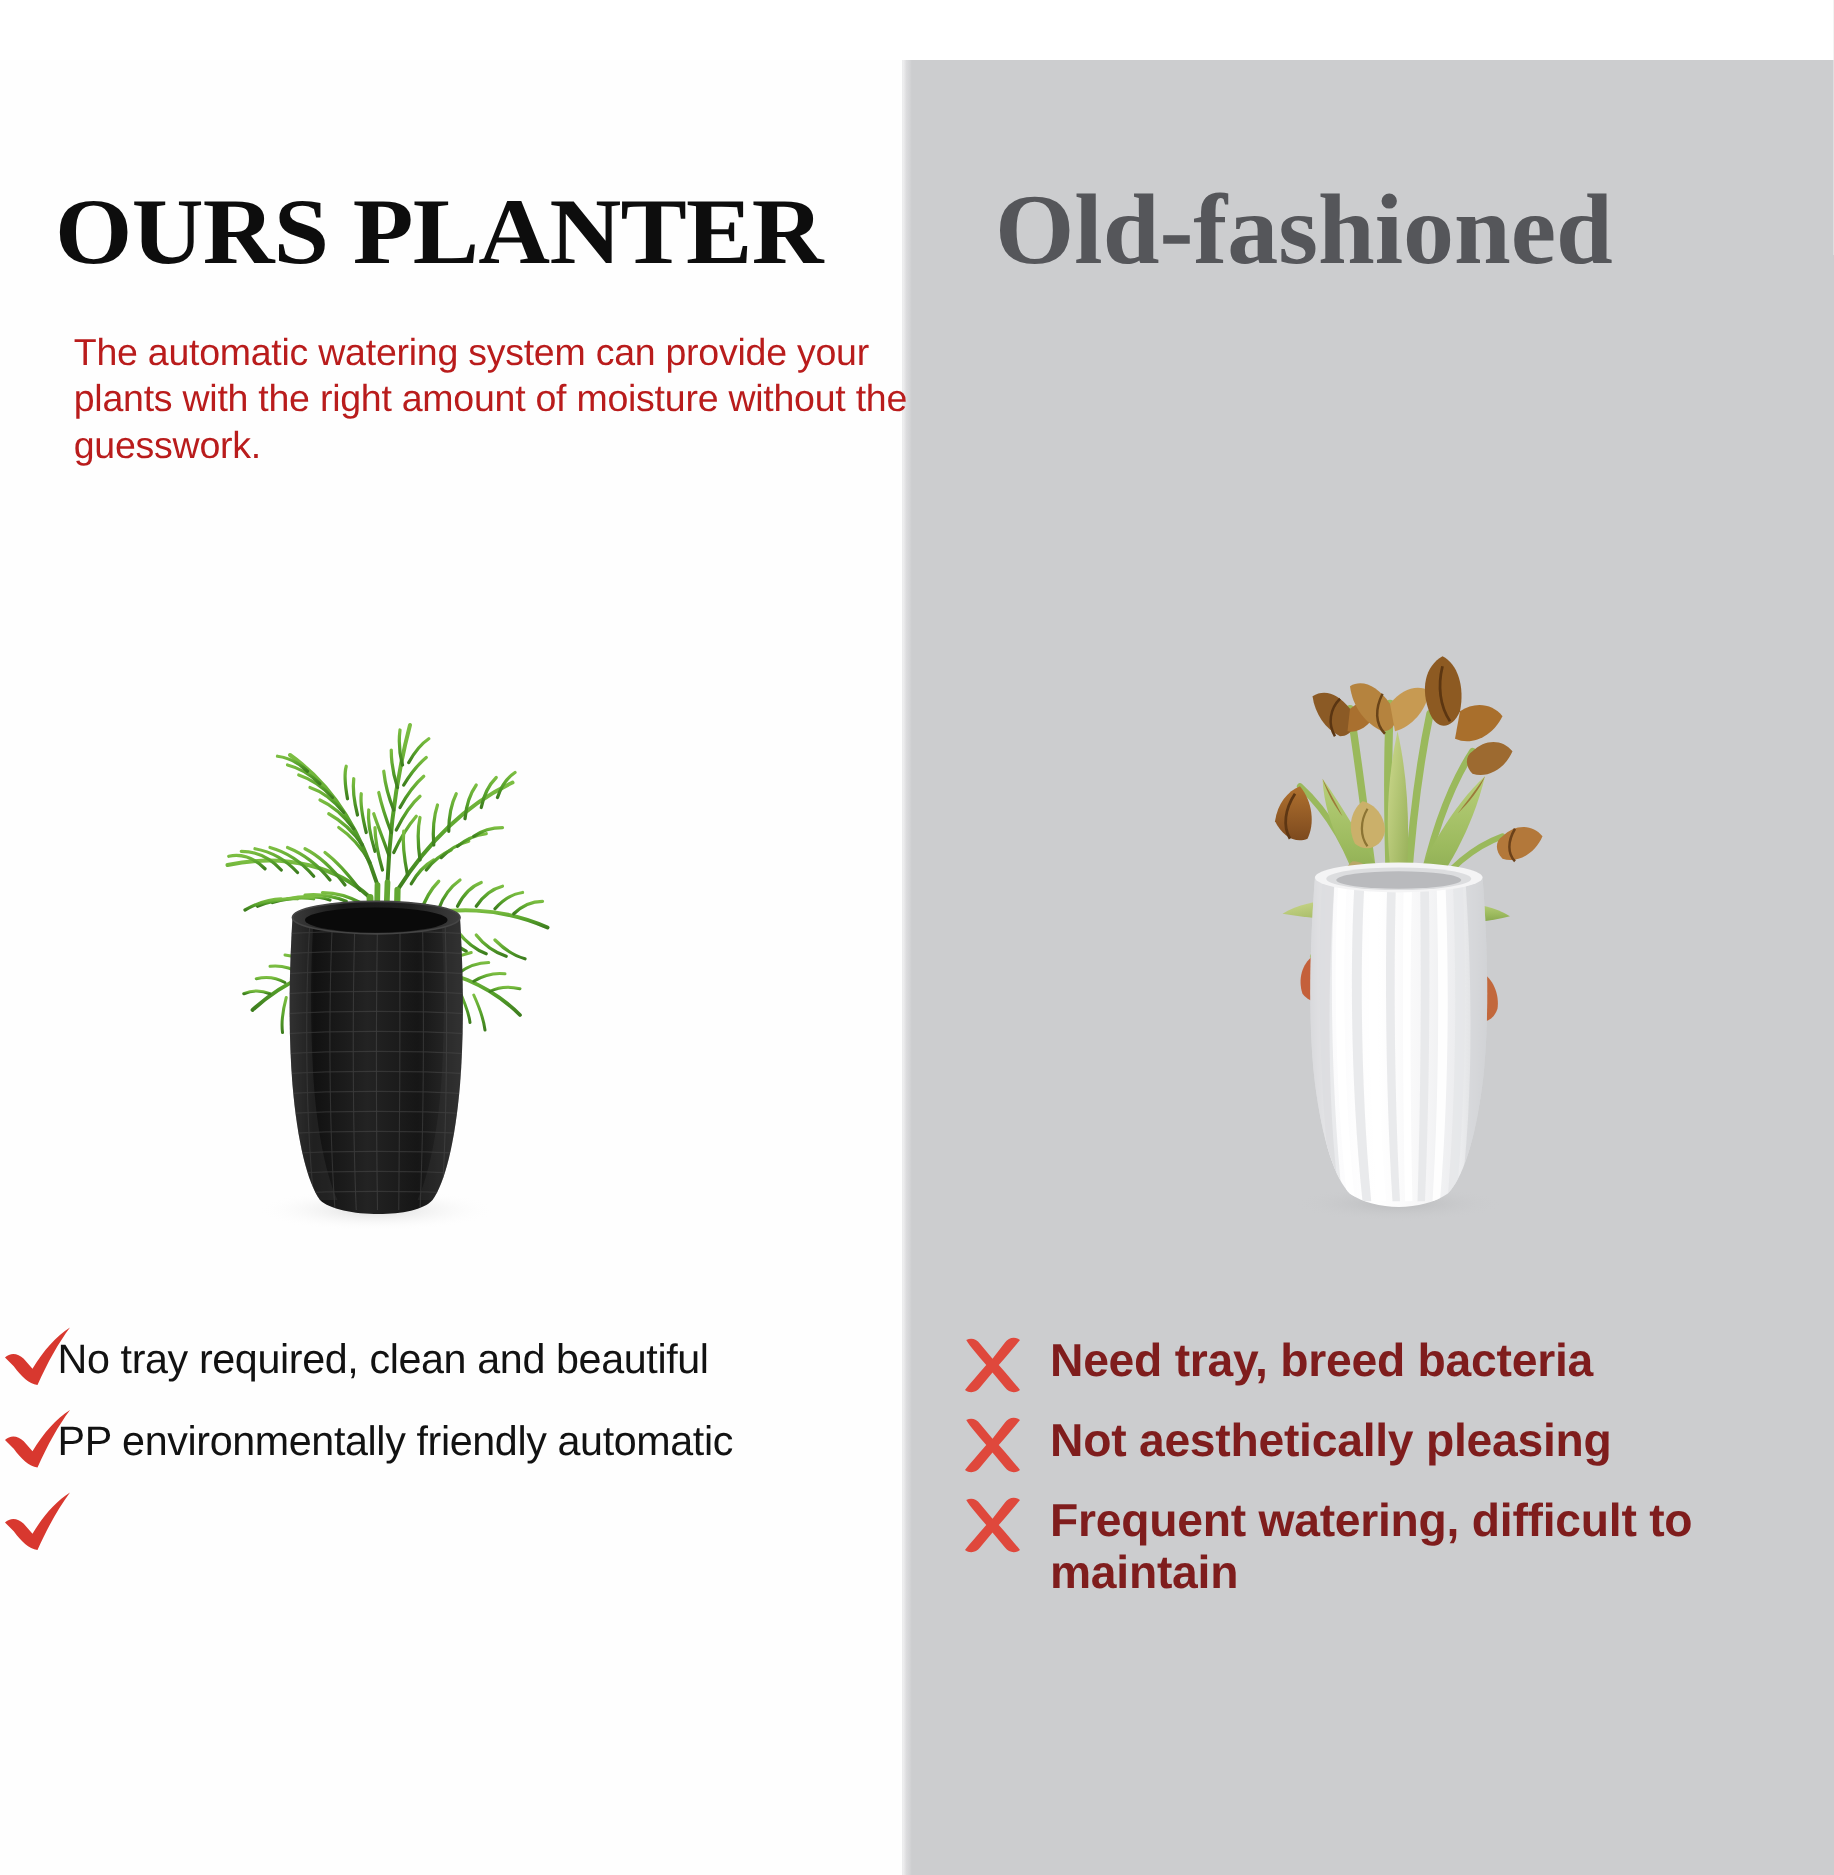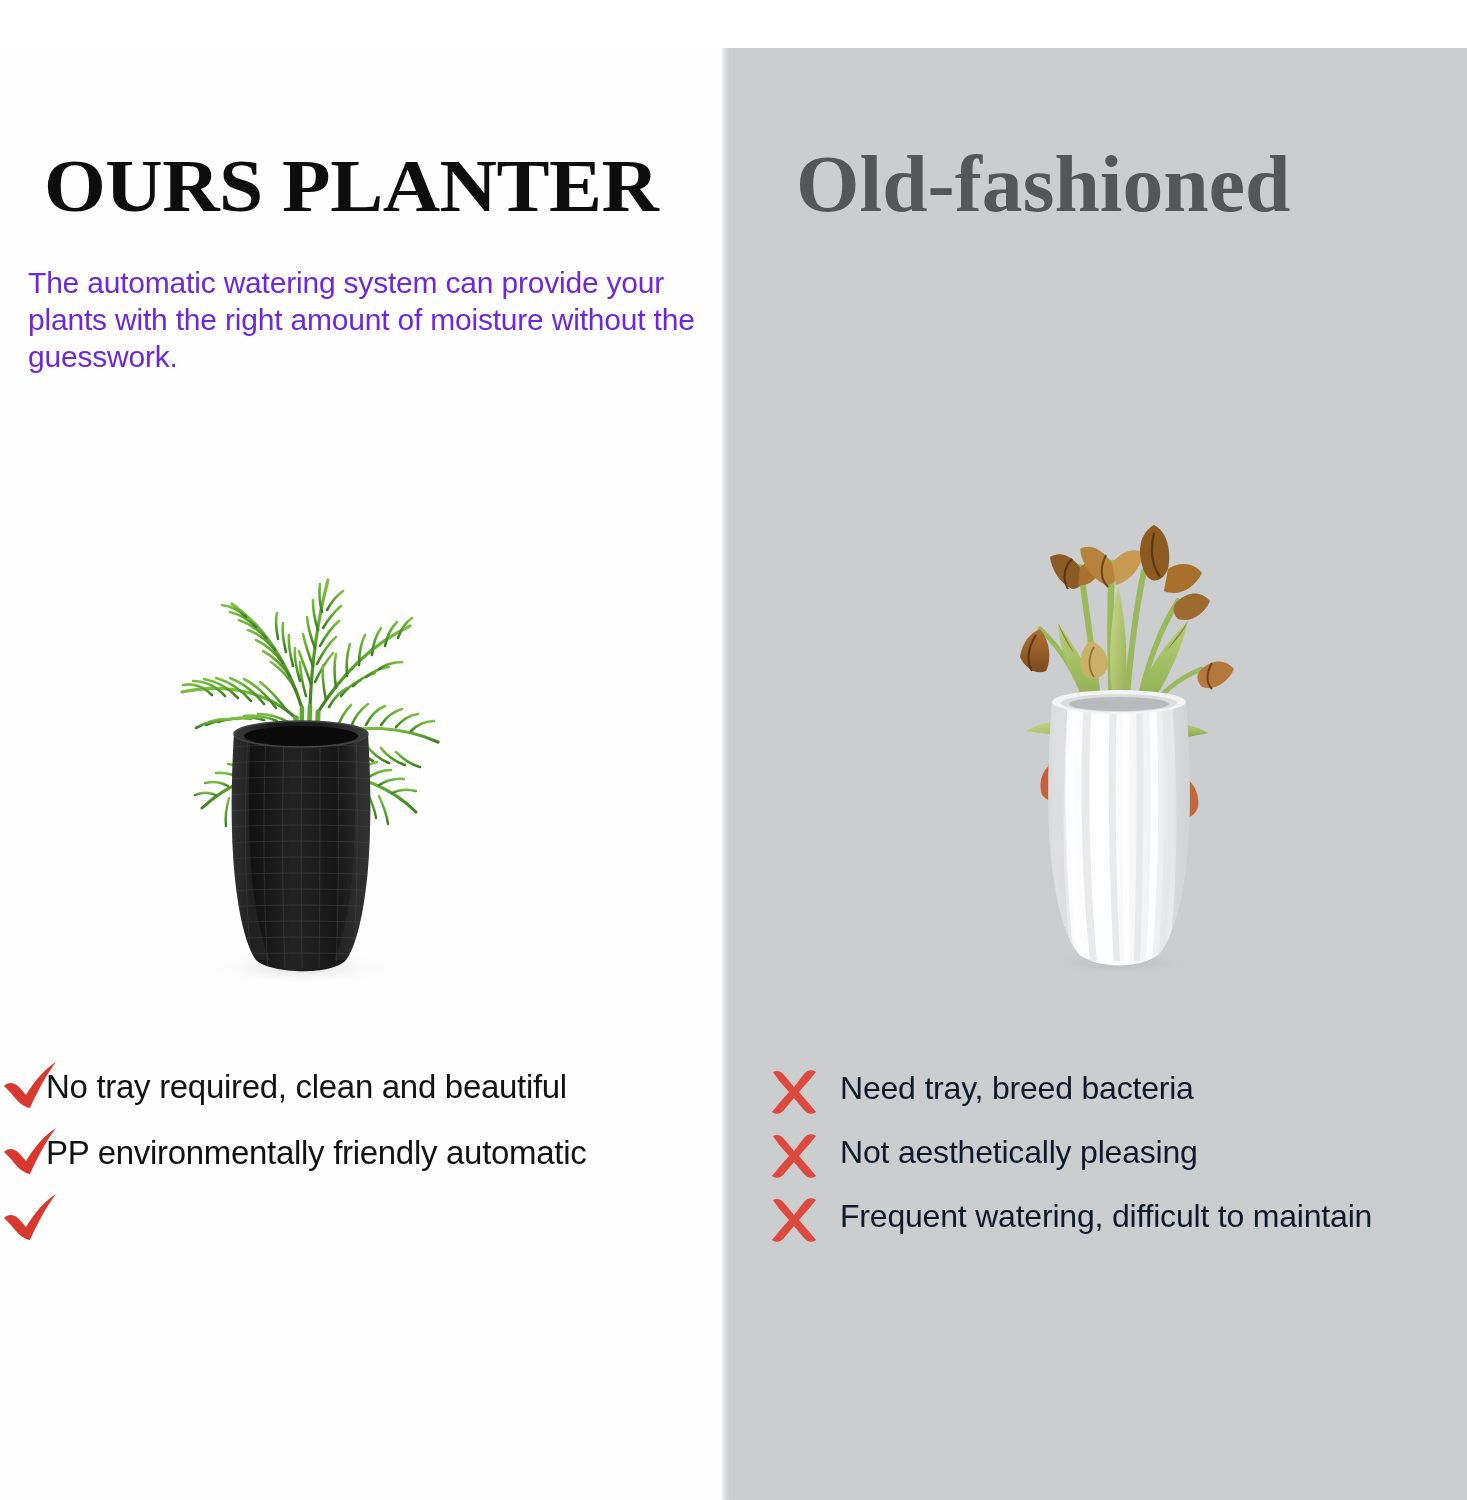--- a/index.html
+++ b/index.html
@@ -45,22 +45,22 @@
     font-size:80px;
     line-height:1;
     color:#55565a;
     white-space:nowrap;
     transform:scaleX(1.02);
     transform-origin:left top;
   }
 
   
   .lede{
-    position:absolute;left:28px;top:216px;width:676px;
-    font-size:30px;line-height:37px;color:#6d28d9;
+    position:absolute;left:59px;top:216px;width:676px;
+    font-size:30px;line-height:37px;color:#b91c1c;
     letter-spacing:-0.2px;
   }
 
   
   .list-left{position:absolute;left:0px;top:1018px;width:640px;}
   .row-left{position:relative;min-height:52px;margin-bottom:14px;}
   .row-left .mark{
     position:absolute;left:2px;top:-6px;width:58px;height:56px;
   }
   .row-left .txt{
@@ -68,21 +68,21 @@
     font-size:33px;line-height:41px;color:#121212;letter-spacing:-0.3px;
   }
 
   .list-right{position:absolute;left:768px;top:1020px;width:640px;}
   .row-right{position:relative;min-height:48px;margin-bottom:16px;}
   .row-right .mark{
     position:absolute;left:0px;top:0px;width:52px;height:48px;
   }
   .row-right .txt{
     display:block;padding-left:72px;
-    font-size:32px;line-height:41px;color:#0f172a;letter-spacing:-0.2px;
+    font-size:37px;line-height:41px;color:#7f1d1d;letter-spacing:-0.2px;font-weight:bold;
   }
 
   
   .art-left{position:absolute;left:120px;top:420px;width:360px;height:520px;}
   .art-right{position:absolute;left:940px;top:415px;width:350px;height:520px;}
   .art svg{display:block;}
 </style>
 </head>
 <body>
 

